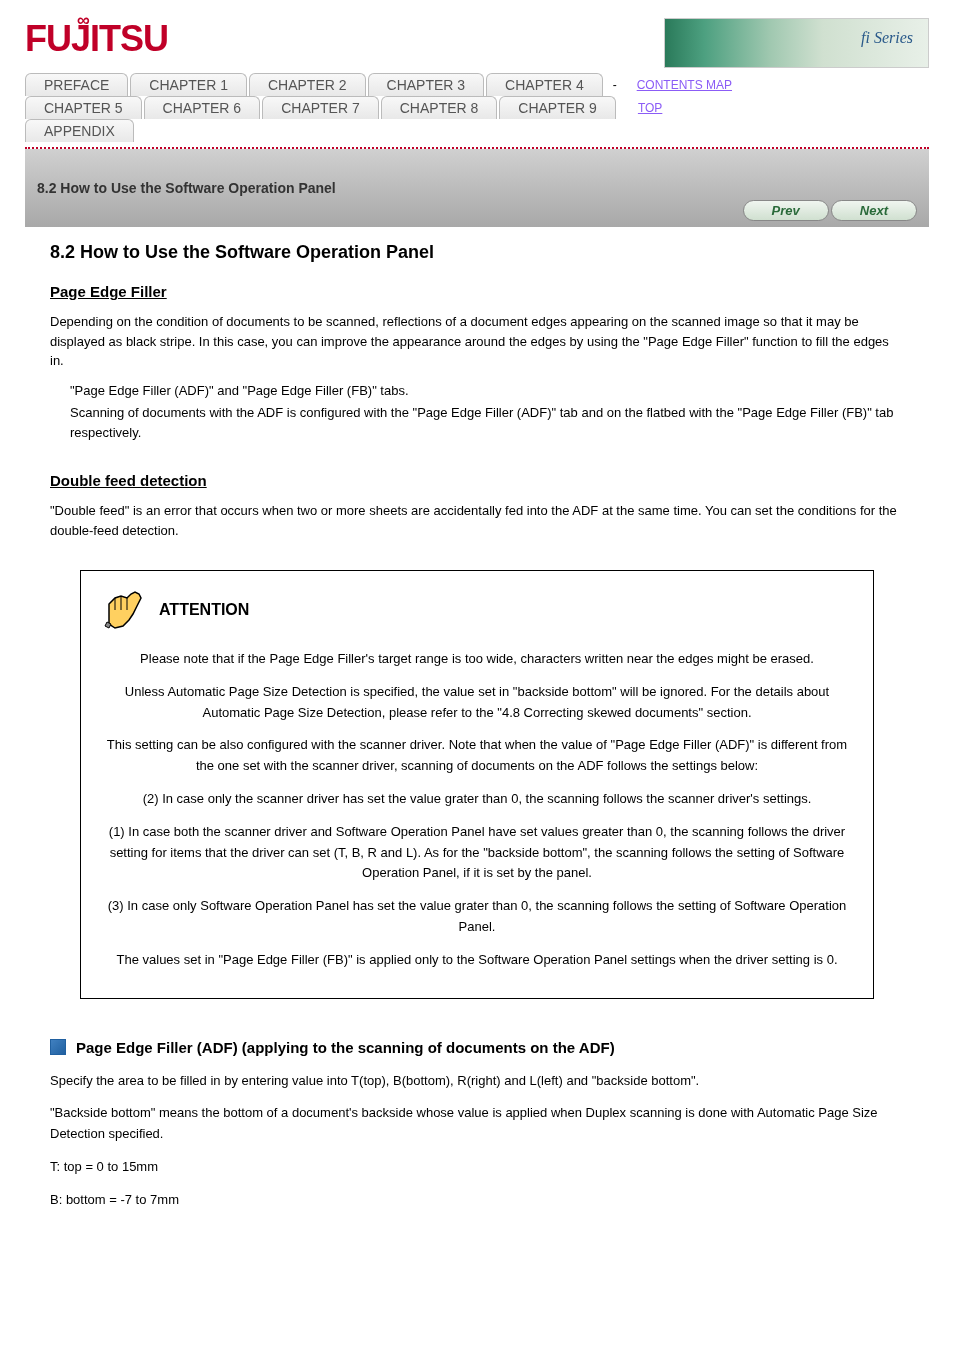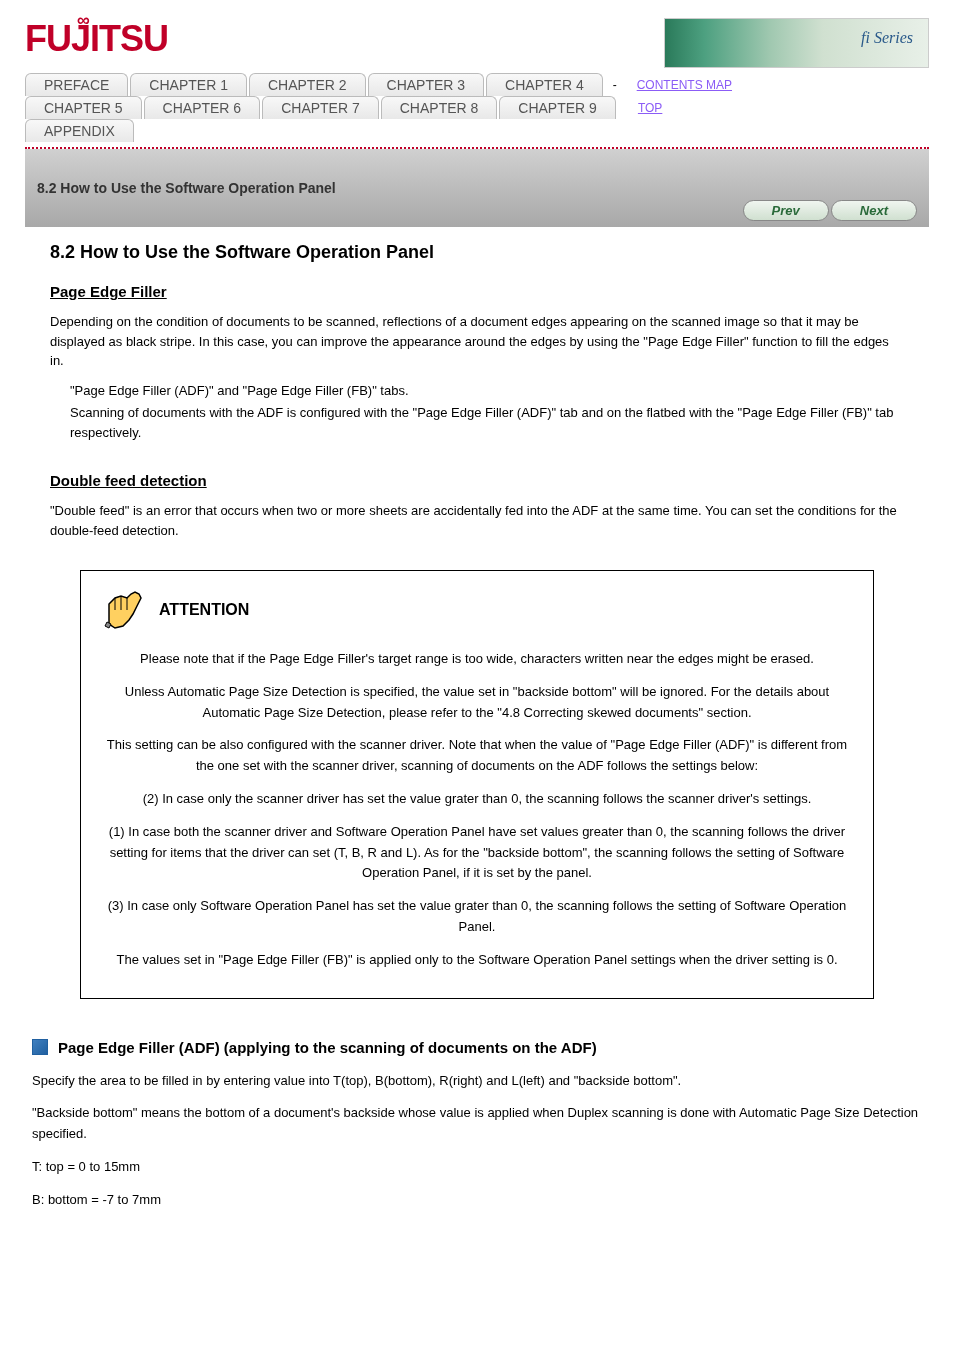--- a/index.html
+++ b/index.html
@@ -163,21 +163,21 @@
       font-size: 16px;
       font-weight: bold;
     }
     .attention-text {
       font-size: 13px;
       line-height: 1.6;
       margin-bottom: 12px;
       text-align: center;
     }
     .bottom-section {
-      padding: 0 32px;
+      padding: 0 50px;
     }
     .bottom-header {
       display: flex;
       align-items: center;
       margin-bottom: 15px;
     }
     .bottom-icon {
       width: 16px;
       height: 16px;
       background: linear-gradient(135deg, #4080c0, #2060a0);

